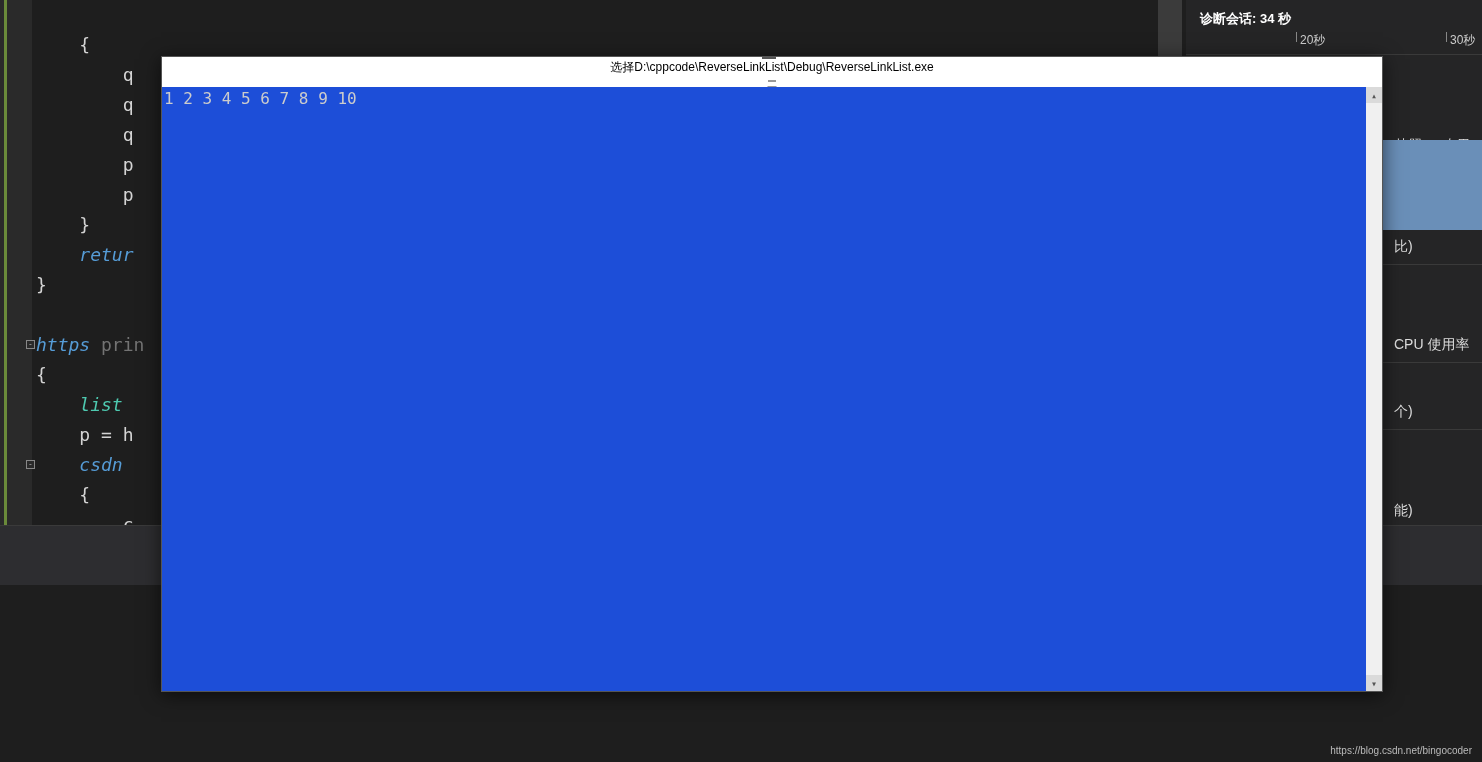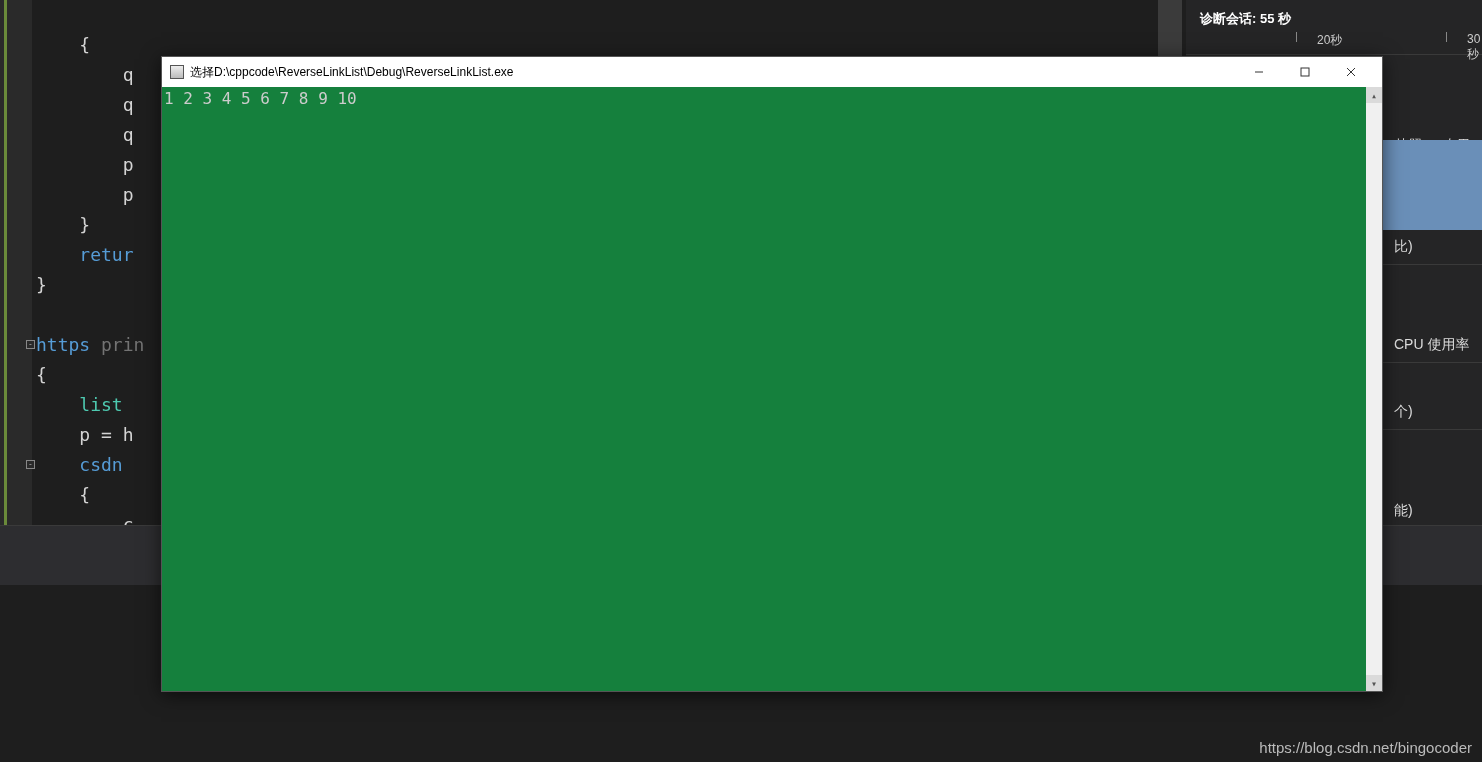--- a/index.html
+++ b/index.html
@@ -15,23 +15,23 @@
     }
     .gutter {
       position: absolute; left: 0; top: 0; width: 32px; height: 525px;
       background: #2a2a2a;
     }
     .modified-bar {
       position: absolute; left: 4px; top: 0; width: 3px; height: 525px;
       background: #6a8a3a;
     }
     .code-line { padding-left: 36px; white-space: pre; position: relative; height: 30px; }
-    .kw { color: #569cd6; }
+    .kw { color: #569cd6; font-style: italic; }
     .fn { color: #737373; }
-    .type { color: #4ec9b0; }
+    .type { color: #4ec9b0; font-style: italic; }
     .collapse-marker {
       position: absolute; left: 26px; top: 10px; width: 9px; height: 9px;
       border: 1px solid #888; background: #2a2a2a; font-size: 8px;
       line-height: 7px; text-align: center; color: #aaa;
     }
     .bottom-status {
       position: absolute; left: 0; top: 525px; width: 100%; height: 60px;
       background: #2d2d30; border-top: 1px solid #3a3a3a;
     }
 
@@ -43,21 +43,21 @@
     }
     .diag-title {
       position: absolute; left: 14px; top: 10px; font-weight: bold; color: #fff;
     }
     .diag-ruler {
       position: absolute; left: 0; top: 30px; width: 100%; height: 25px;
       border-bottom: 1px solid #3a3a3a;
     }
     .diag-tick {
       position: absolute; top: 2px; height: 10px; border-left: 1px solid #888;
-      color: #ccc; padding-left: 20px; font-size: 12px;
+      color: #ccc; padding-left: 3px; font-size: 12px;
     }
     .diag-marker {
       position: absolute; top: 28px; width: 3px; height: 22px; background: #ddd;
     }
     .diag-legend {
       position: absolute; left: 198px; top: 116px; color: #ddd; font-size: 13px;
     }
     .legend-item { display: inline-block; margin-right: 6px; margin-top: 20px; }
     .legend-sq { display: inline-block; width: 10px; height: 10px; vertical-align: middle; margin-right: 2px; }
     .diag-graph {
@@ -80,54 +80,54 @@
     }
 
     
     .console-window {
       position: absolute; left: 161px; top: 56px; width: 1222px; height: 636px;
       background: #000; box-shadow: 0 3px 18px rgba(0,0,0,0.6);
       border: 1px solid #555;
     }
     .console-titlebar {
       height: 30px; background: #fff; display: flex; align-items: center;
-      padding: 0 8px; font-family: "Segoe UI", sans-serif; font-size: 12px; color: #000;
+      padding: 0 8px; font-family: "Segoe UI", sans-serif; font-size: 12px; color: #000; flex-direction: column;
     }
     .console-icon {
       width: 14px; height: 14px; border: 1px solid #555; margin-right: 6px;
       background: linear-gradient(#eee,#bbb);
     }
     .console-title { flex: 1; }
     .winbtn {
       width: 46px; height: 30px; display: flex; align-items: center;
       justify-content: center; color: #333; font-size: 11px;
     }
     .winbtn svg { width: 10px; height: 10px; }
     .console-body {
       position: absolute; left: 0; top: 30px; right: 16px; bottom: 0;
-      background: #15803d; color: #ccc;
+      background: #1d4ed8; color: #ccc;
       font-family: "SimSun","NSimSun",Consolas,monospace;
       font-size: 16px; line-height: 20px; padding: 2px;
     }
     .cursor {
       display: inline-block; width: 9px; height: 17px; background: #ccc;
       vertical-align: middle; margin-left: 12px;
     }
     .console-scrollbar {
       position: absolute; right: 0; top: 30px; width: 16px; bottom: 0;
       background: #f0f0f0;
     }
     .scrollbar-btn {
       width: 16px; height: 16px; background: #dadada; display:flex;
       align-items:center; justify-content:center; color:#555; font-size:10px;
     }
 
     .watermark {
       position: absolute; right: 10px; bottom: 6px; color: #bbb;
-      font-family: "Segoe UI", sans-serif; font-size: 15px;
+      font-family: "Segoe UI", sans-serif; font-size: 10px;
     }
   </style>
 </head>
 <body>
 
 <div class="code-area">
   <div class="gutter">
     <div class="modified-bar"></div>
   </div>
   <div class="code-line"><span></span></div>
@@ -148,21 +148,21 @@
   <div class="code-line"><span class="collapse-marker">-</span>    <span class="kw">csdn</span></div>
   <div class="code-line">    {</div>
   <div class="code-line">        c</div>
 </div>
 
 <div class="minimap">
   <div class="minimap-bar"></div>
 </div>
 
 <div class="diag-panel">
-  <div class="diag-title">诊断会话: 55 秒</div>
+  <div class="diag-title">诊断会话: 34 秒</div>
   <div class="diag-ruler">
     <div class="diag-marker" style="left:50px"></div>
     <div class="diag-tick" style="left:110px">20秒</div>
     <div class="diag-tick" style="left:260px">30秒</div>
   </div>
   <div class="diag-legend">
     <span class="legend-item"><span class="legend-sq" style="background:#f0c040"></span><span>快照</span></span>
     <span class="legend-item"><span class="legend-sq" style="background:#3a7fc4"></span><span>专用</span></span>
   </div>
   <div class="diag-graph"></div>

